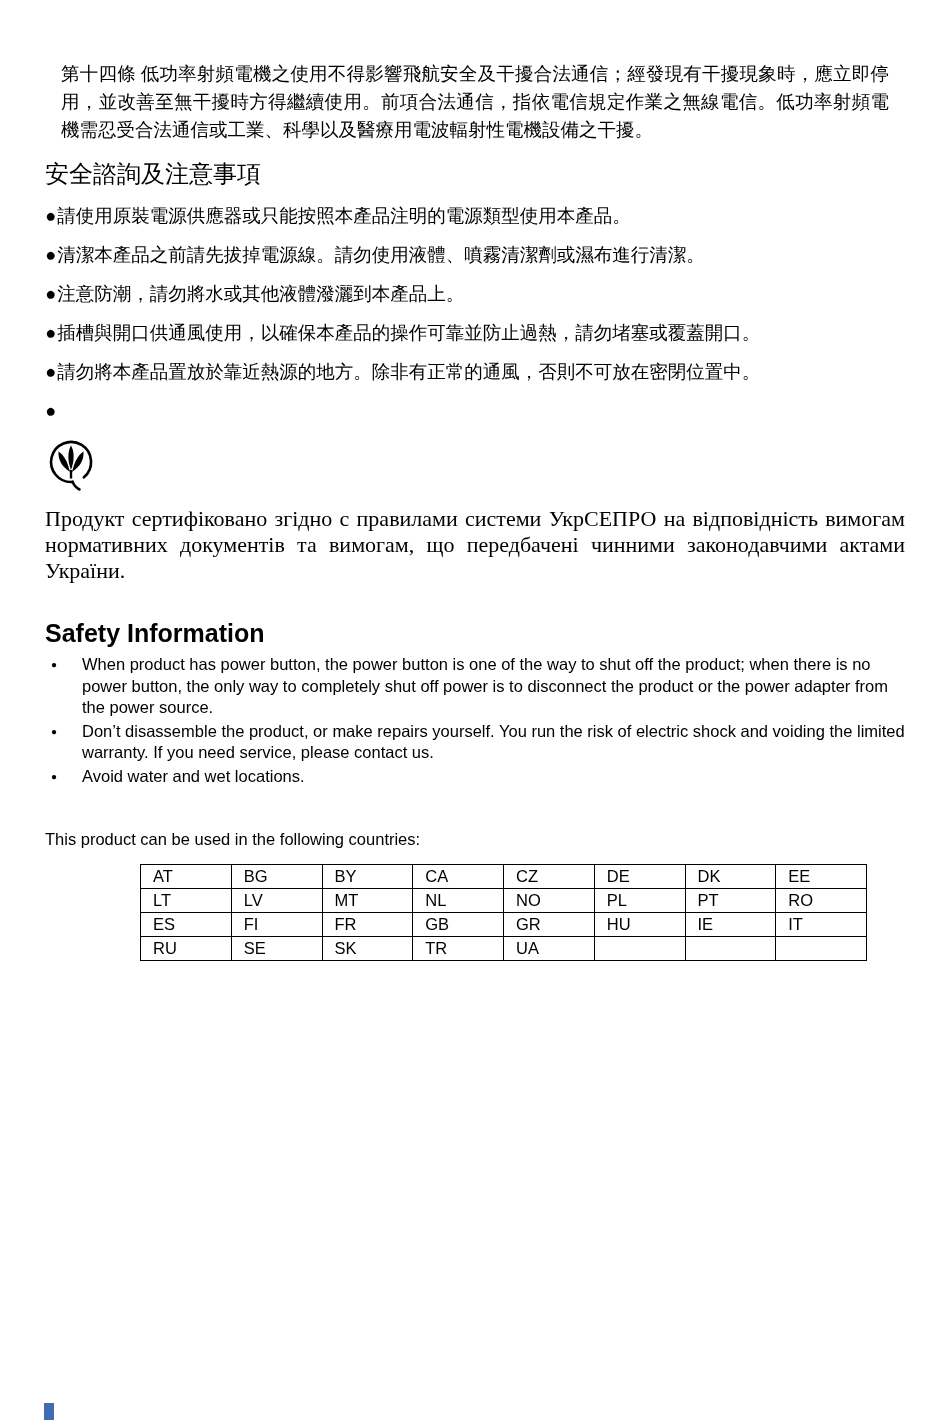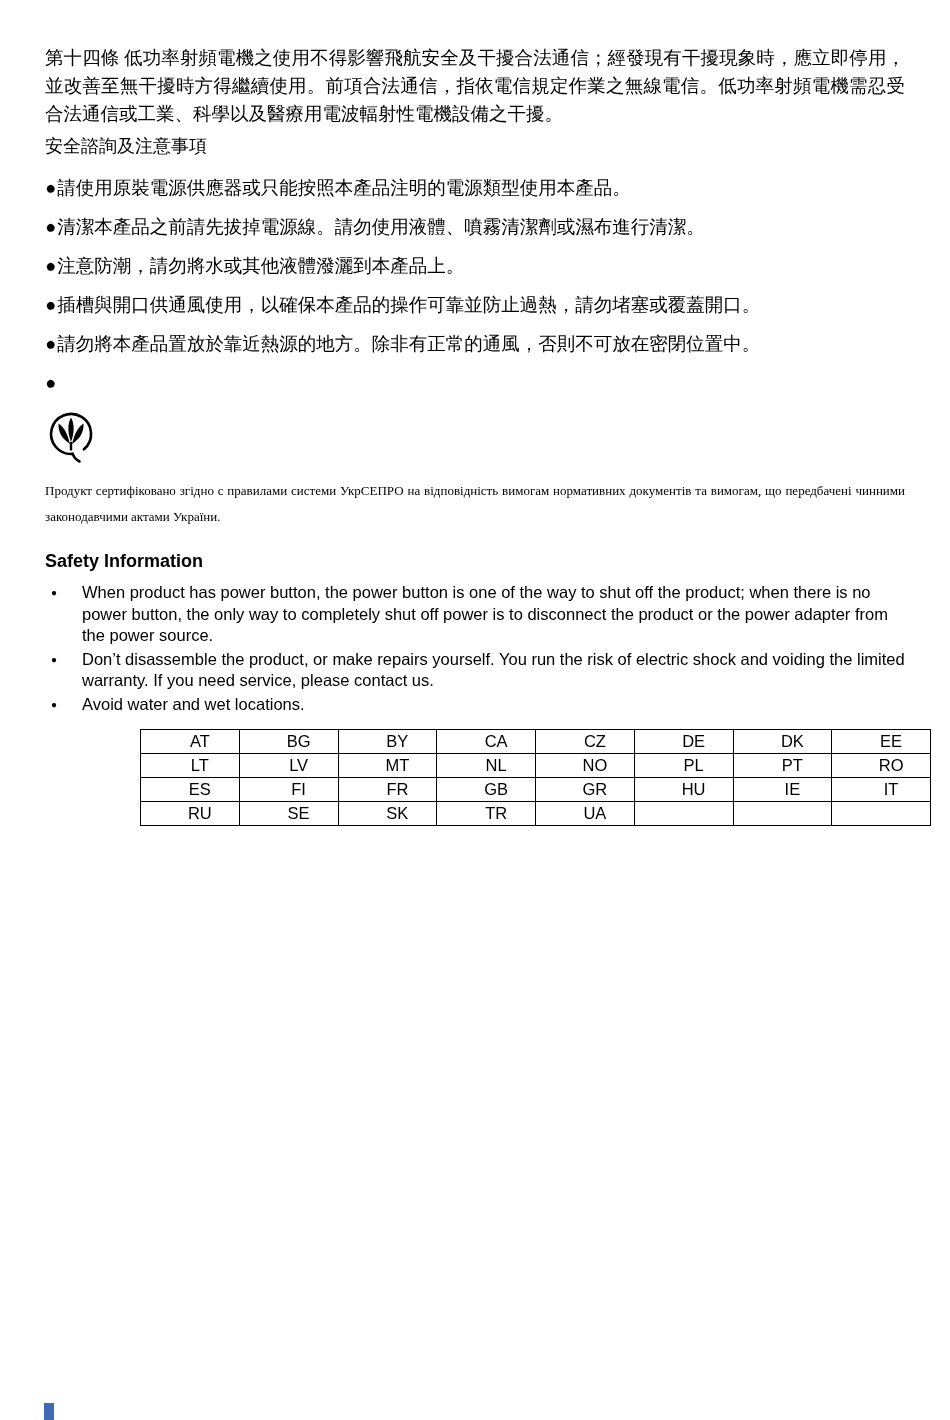--- a/index.html
+++ b/index.html
@@ -17,24 +17,24 @@
   }
   .content {
     padding: 44px 45px 0 45px;
   }
 
   
   .zh-para {
     font-size: 18.5px;
     line-height: 28px;
     text-align: justify;
-    margin: 0;
+    margin: 16px;
   }
   .zh-heading {
-    font-size: 18px;
+    font-size: 24px;
     line-height: 28px;
     margin-top: 4px;
   }
   .zh-bullets {
     margin-top: 14px;
   }
   .zh-bullet {
     display: flex;
     font-size: 18.5px;
     line-height: 28px;
@@ -45,33 +45,33 @@
     flex: 0 0 auto;
     margin-right: 1px;
   }
 
   
   .cert-logo {
     margin-top: 8px;
     margin-left: 0px;
   }
   .ukr-para {
-    font-size: 13px;
+    font-size: 22px;
     line-height: 26px;
     text-align: justify;
     margin: 8px 0 0 0;
   }
 
   
   .en-heading {
     font-family: "Liberation Sans", sans-serif;
     font-weight: bold;
-    font-size: 18px;
+    font-size: 25px;
     line-height: 30px;
-    margin-top: 16px;
+    margin-top: 34px;
     letter-spacing: 0px;
   }
   .en-bullets {
     font-family: "Liberation Sans", sans-serif;
     font-size: 16.5px;
     line-height: 21.5px;
     margin-top: 6px;
   }
   .en-bullet {
     display: flex;
@@ -102,23 +102,23 @@
     margin: 14px 0 0 95px;
     table-layout: fixed;
     width: 622px;
     font-family: "Liberation Sans", sans-serif;
     font-size: 16.5px;
   }
   table.country-table td {
     border: 1.7px solid #000;
     width: 77.75px;
     height: 23px;
-    padding: 0 0 0 20px;
+    padding: 0 0 0 12px;
     vertical-align: middle;
-    text-align: center;
+    text-align: left;
   }
 
   .footer-mark {
     position: absolute;
     left: 44px;
     bottom: 0;
     width: 10px;
     height: 17px;
     background: #3f6cb5;
   }
@@ -183,20 +183,21 @@
     <div class="en-bullet">
       <span class="marker">●</span>
       <span class="btext">Don’t disassemble the product, or make repairs yourself. You run the risk of electric shock and voiding the limited warranty. If you need service, please contact us.</span>
     </div>
     <div class="en-bullet">
       <span class="marker">●</span>
       <span class="btext">Avoid water and wet locations.</span>
     </div>
   </div>
 
+  <div class="countries-intro">This product can be used in the following countries:</div>
 
   <table class="country-table">
     <tbody>
       <tr>
         <td>AT</td>
         <td>BG</td>
         <td>BY</td>
         <td>CA</td>
         <td>CZ</td>
         <td>DE</td>

